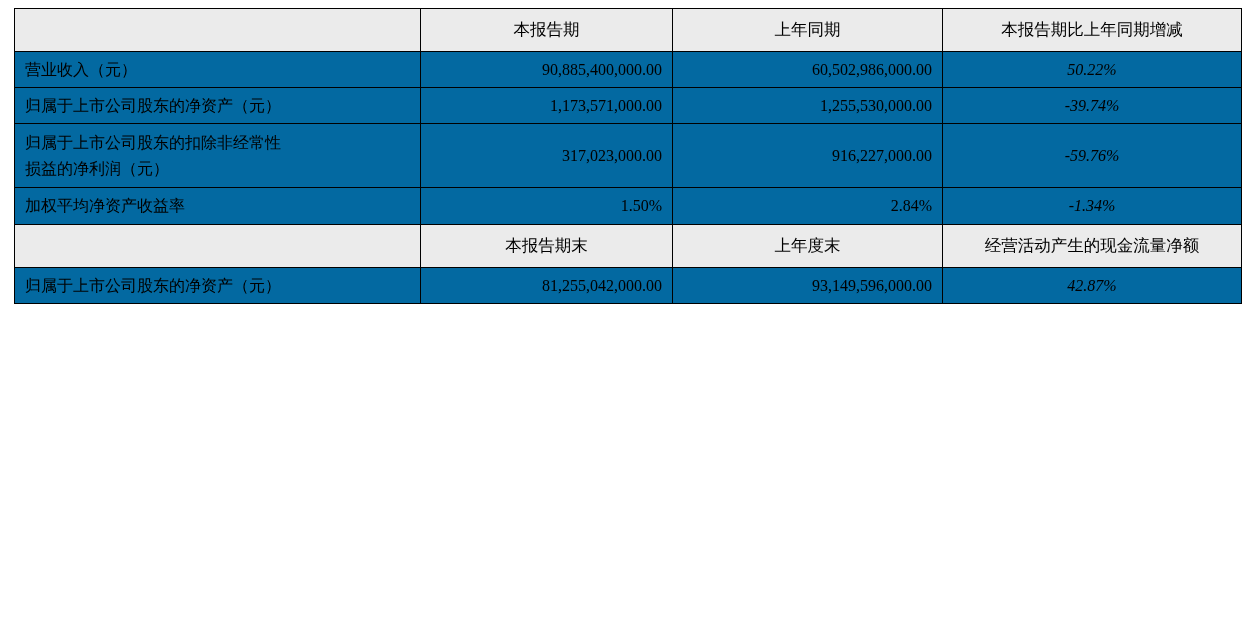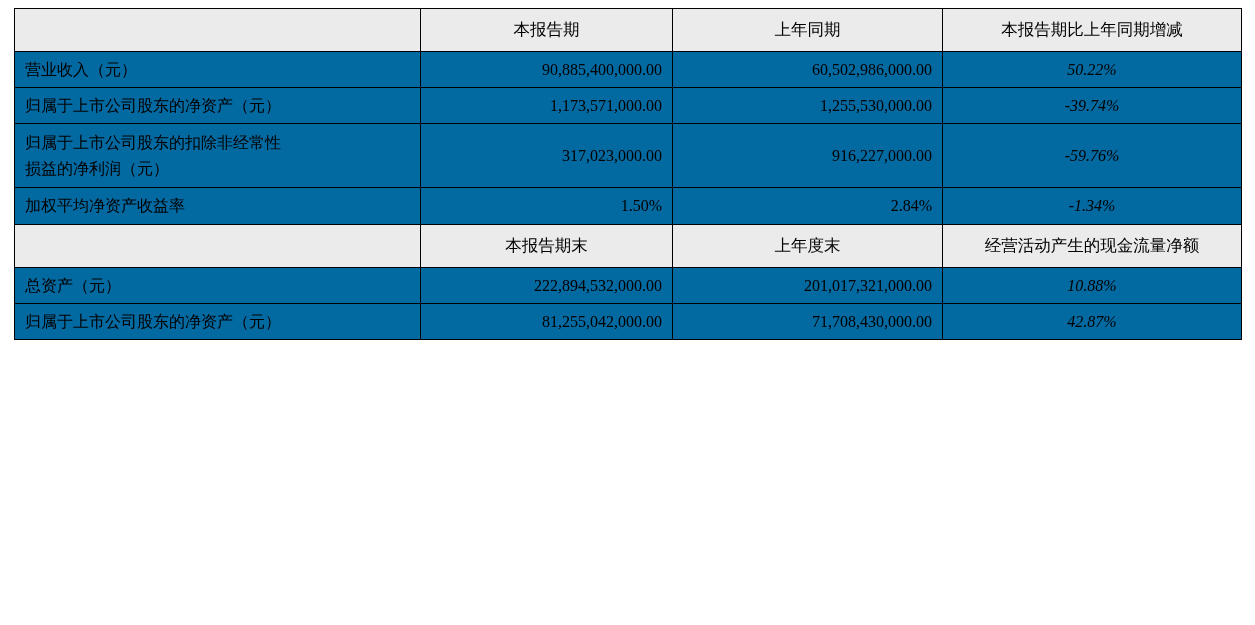--- a/index.html
+++ b/index.html
@@ -125,28 +125,22 @@
         <td class="chg">-1.34%</td>
       </tr>
 
       <tr class="header-row">
         <td class="blank"></td>
         <td>本报告期末</td>
         <td>上年度末</td>
         <td>经营活动产生的现金流量净额</td>
       </tr>
 
-      <tr>
-        <td class="label">总资产（元）</td>
-        <td class="num">222,894,532,000.00</td>
-        <td class="num">201,017,321,000.00</td>
-        <td class="chg">10.88%</td>
-      </tr>
 
       <tr>
         <td class="label">归属于上市公司股东的净资产（元）</td>
         <td class="num">81,255,042,000.00</td>
-        <td class="num">71,708,430,000.00</td>
+        <td class="num">93,149,596,000.00</td>
         <td class="chg">42.87%</td>
       </tr>
     </tbody>
   </table>
 </div>
 
 </body></html>

